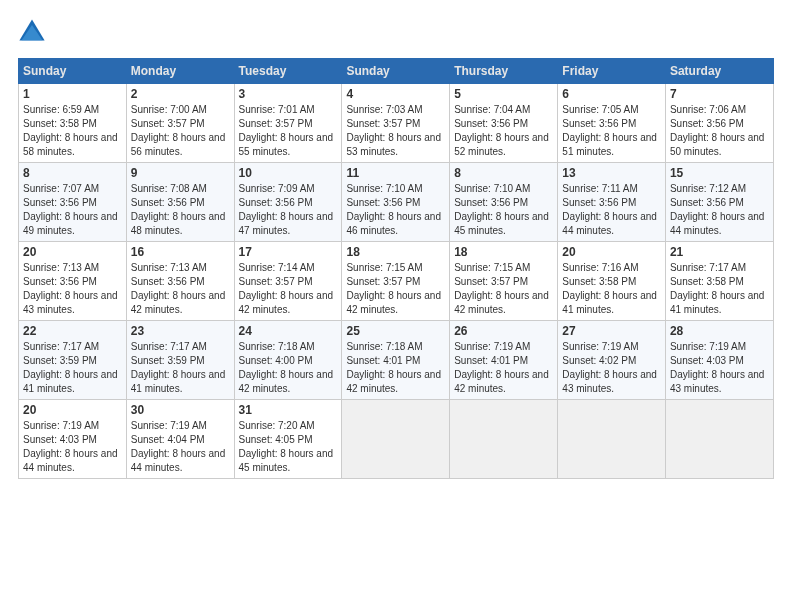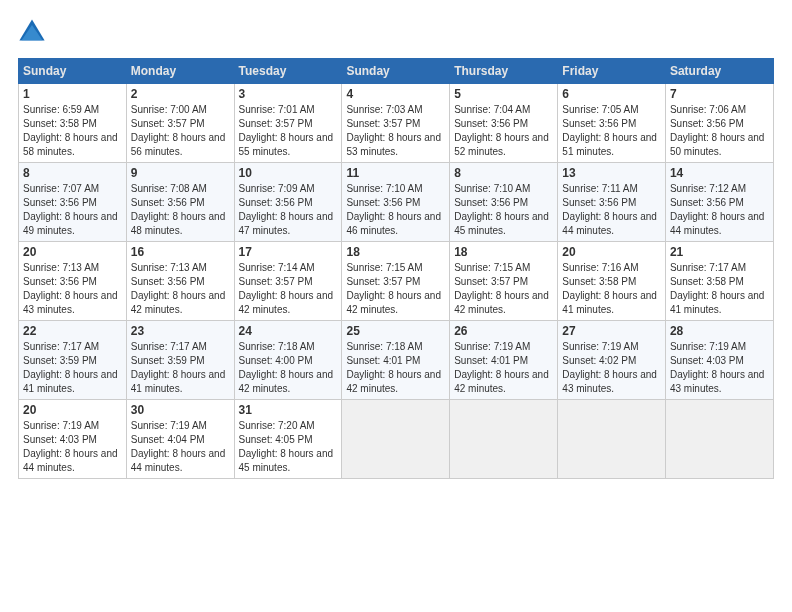--- a/index.html
+++ b/index.html
@@ -180,21 +180,21 @@
           </td>
           <td>
             <span class="day-number">8</span>
             <div class="day-info">Sunrise: 7:10 AM<br>Sunset: 3:56 PM<br>Daylight: 8 hours and 45 minutes.</div>
           </td>
           <td>
             <span class="day-number">13</span>
             <div class="day-info">Sunrise: 7:11 AM<br>Sunset: 3:56 PM<br>Daylight: 8 hours and 44 minutes.</div>
           </td>
           <td>
-            <span class="day-number">14</span>
+            <span class="day-number">15</span>
             <div class="day-info">Sunrise: 7:12 AM<br>Sunset: 3:56 PM<br>Daylight: 8 hours and 44 minutes.</div>
           </td>
         </tr>
         <tr>
           <td>
             <span class="day-number">20</span>
             <div class="day-info">Sunrise: 7:13 AM<br>Sunset: 3:56 PM<br>Daylight: 8 hours and 43 minutes.</div>
           </td>
           <td>
             <span class="day-number">16</span>

